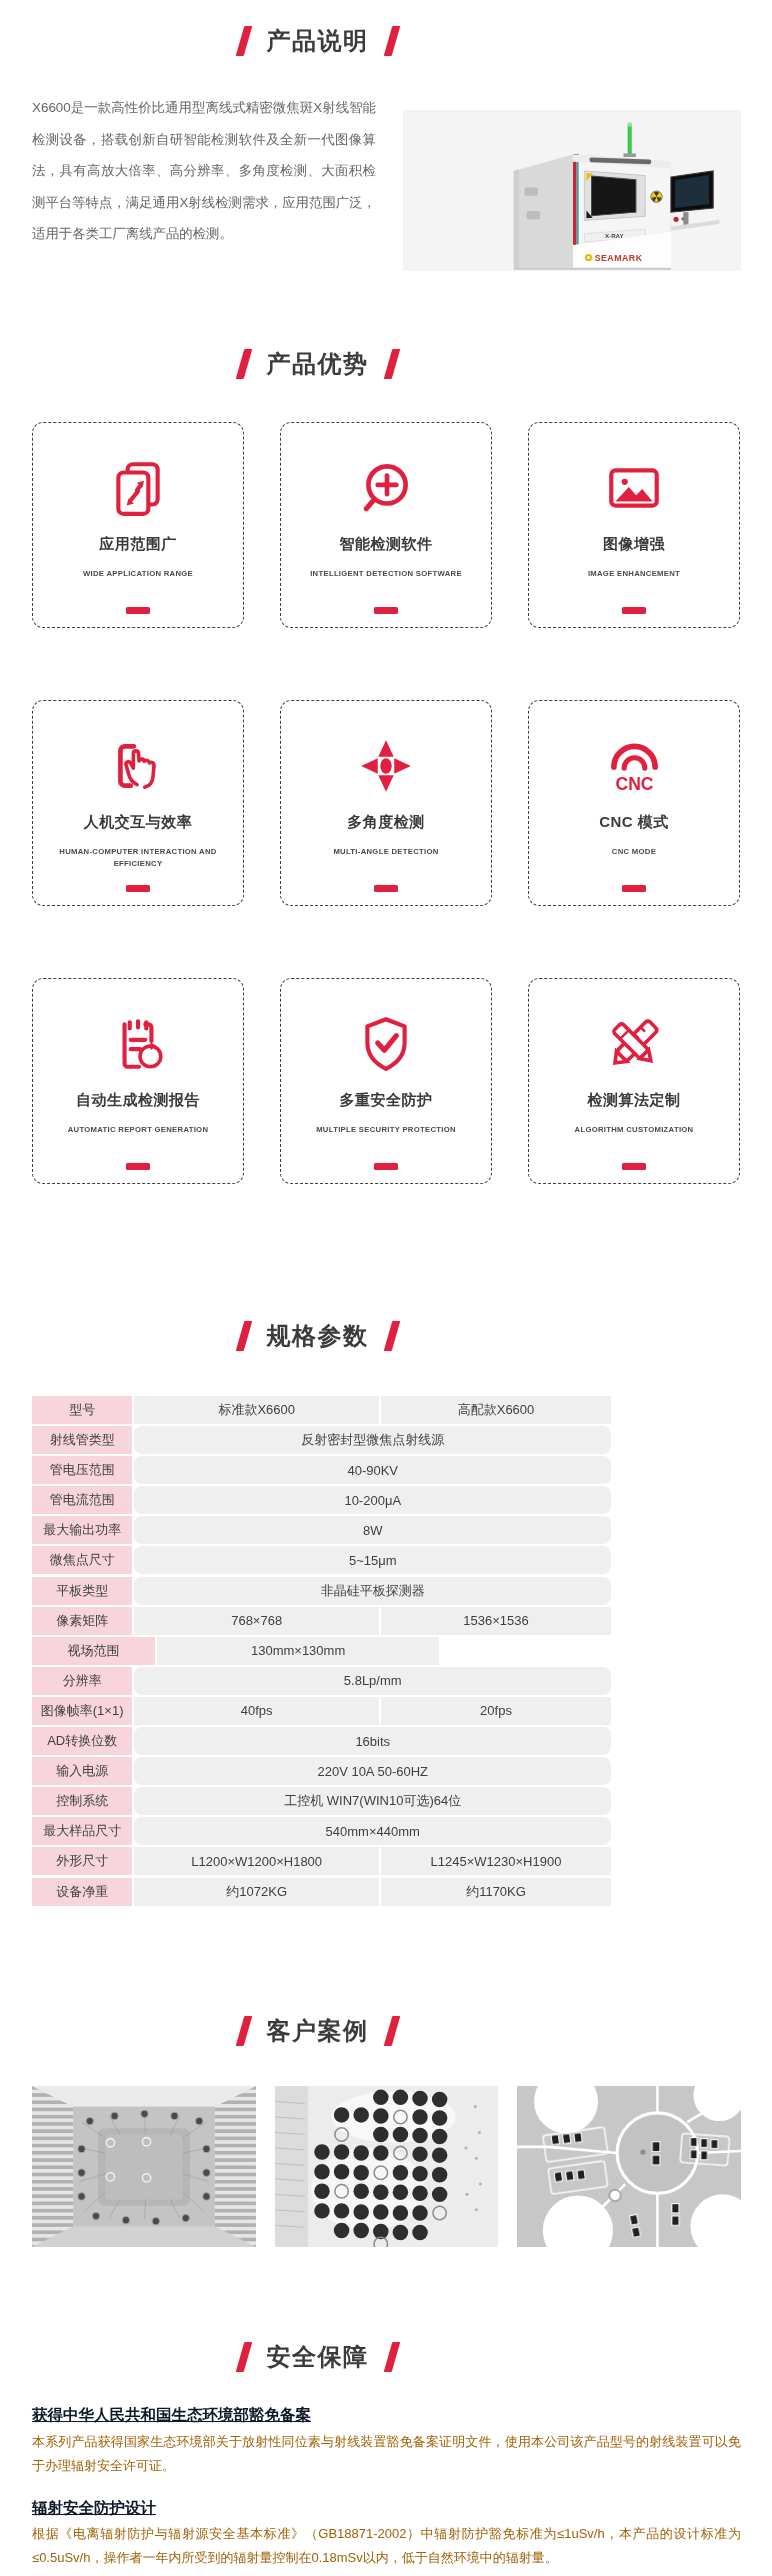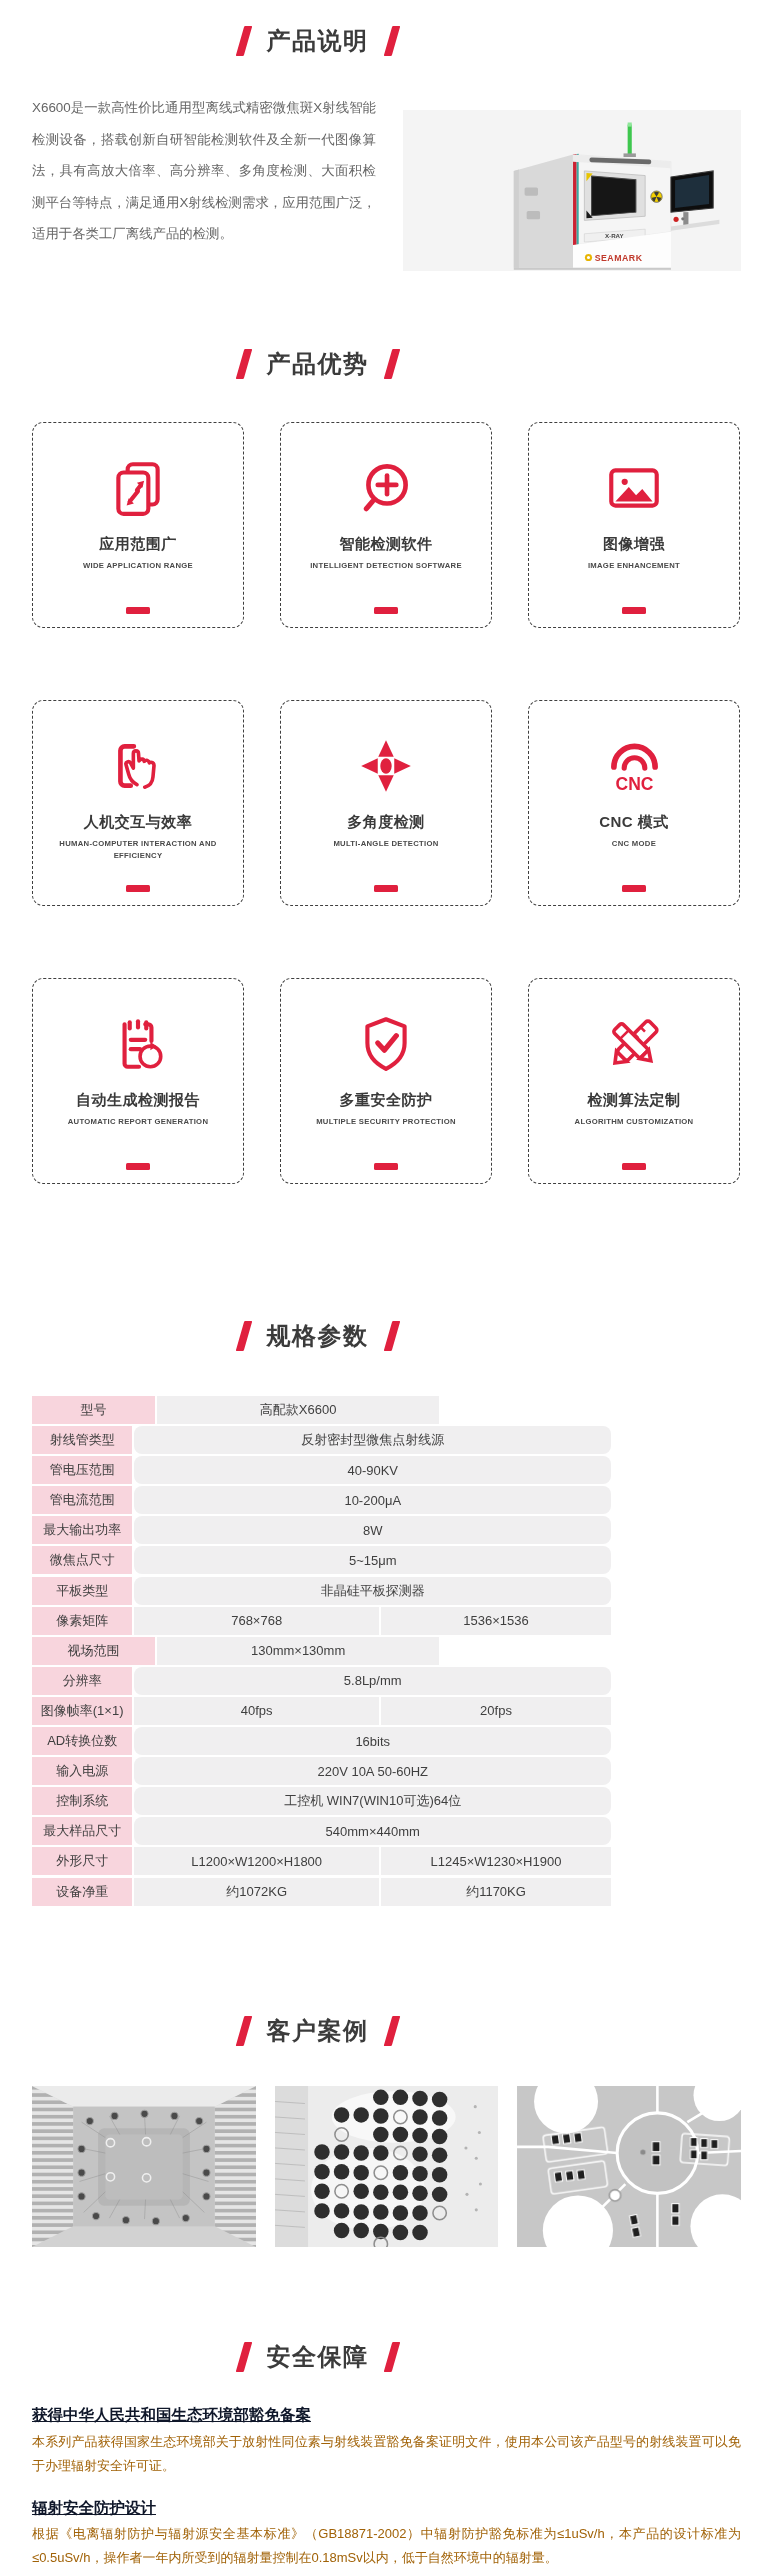--- a/index.html
+++ b/index.html
@@ -13,21 +13,21 @@
 
   
   #intro-text{position:absolute;left:32px;top:92px;width:344px;font-size:13.4px;line-height:2.35;color:#666;text-align:justify;}
   #intro-image{position:absolute;left:403px;top:110px;width:338px;height:161px;background:#f4f4f4;}
 
   
   #cards{position:absolute;left:32px;top:422px;width:709px;display:grid;grid-template-columns:repeat(3,212px);column-gap:36px;row-gap:72px;}
   .adv-card{width:212px;height:206px;box-sizing:border-box;border:1px dashed #3f3f3f;border-radius:11.3px;display:flex;flex-direction:column;align-items:center;background:#fff;}
   .adv-icon{margin-top:32px;height:66px;display:flex;align-items:center;justify-content:center;}
   .adv-title{margin-top:14.4px;font-size:15px;font-weight:bold;color:#3a3a3a;letter-spacing:0.5px;}
-  .adv-sub{margin-top:6px;font-size:7.7px;font-weight:bold;color:#4a4a4a;letter-spacing:0.3px;text-align:center;line-height:1.45;max-width:185px;}
+  .adv-sub{margin-top:14px;font-size:7.7px;font-weight:bold;color:#4a4a4a;letter-spacing:0.3px;text-align:center;line-height:1.45;max-width:185px;}
   .adv-dash{margin-top:auto;margin-bottom:13.4px;width:24px;height:6.7px;border-radius:1.5px;background:#e0203e;}
 
   
   #spec-table{position:absolute;left:32px;top:1396px;width:579px;display:flex;flex-direction:column;gap:2.1px;}
   .spec-row{display:flex;gap:2.1px;height:28px;}
   .spec-label{width:123px;background:#f8d5dd;display:flex;align-items:center;justify-content:center;font-size:13px;color:#3f3f3f;}
   .spec-val{background:#f0eff0;display:flex;align-items:center;justify-content:center;font-size:13px;color:#3f3f3f;}
   .spec-val.merged{width:584px;border-radius:8px;}
   .spec-val.c1{width:300px;}
   .spec-val.c2{width:282px;}
@@ -230,20 +230,21 @@
 
   <div class="sec-title" style="top:1320px;">
     <span class="slash"></span>
     <h2>规格参数</h2>
     <span class="slash"></span>
   </div>
 
   <div id="spec-table">
       <div class="spec-row">
         <div class="spec-label">型号</div>
+        <div class="spec-val c1">标准款X6600</div>
         <div class="spec-val c2">高配款X6600</div>
       </div>
       <div class="spec-row">
         <div class="spec-label">射线管类型</div>
         <div class="spec-val merged">反射密封型微焦点射线源</div>
       </div>
       <div class="spec-row">
         <div class="spec-label">管电压范围</div>
         <div class="spec-val merged">40-90KV</div>
       </div>

